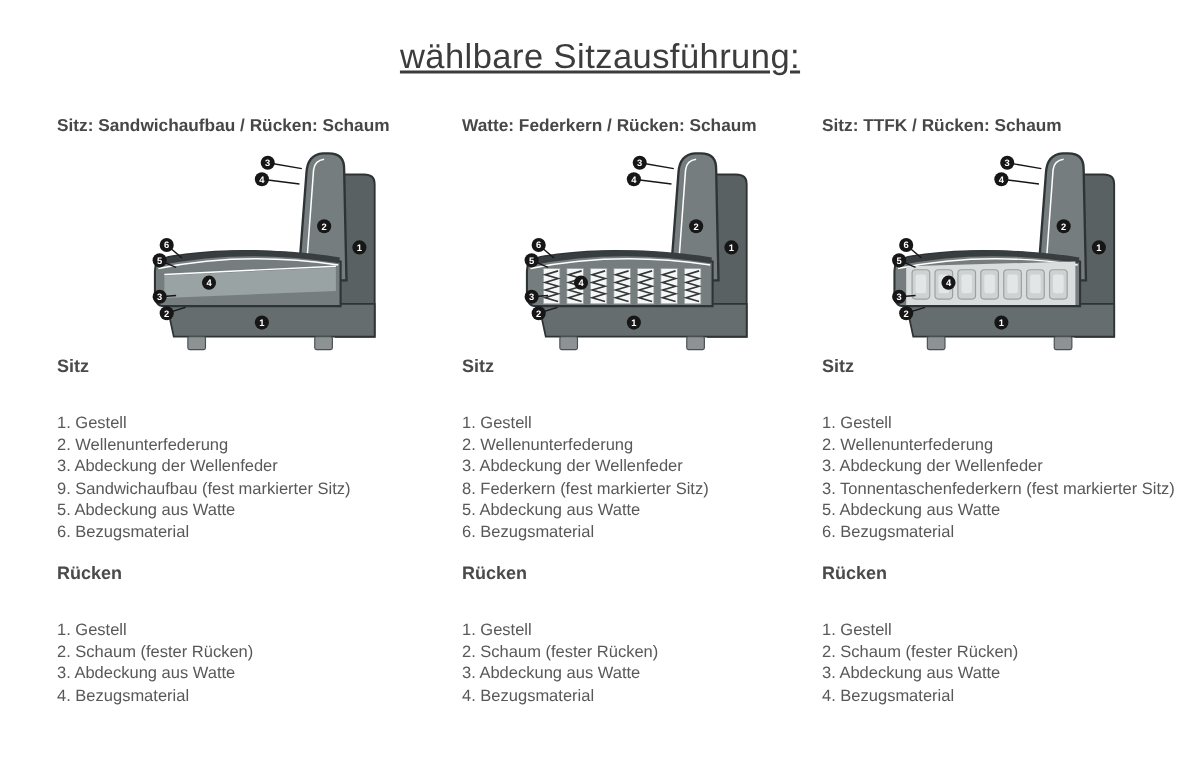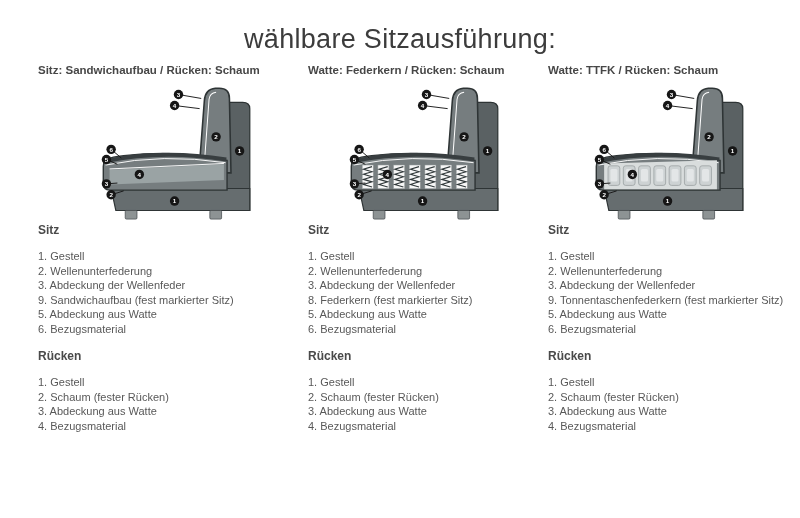--- a/index.html
+++ b/index.html
@@ -6,42 +6,43 @@
   body {
     width:800px; height:518px;
     background:#ffffff;
     font-family:"Liberation Sans", sans-serif;
     position:relative;
     overflow:hidden;
   }
   .title {
     position:absolute; top:24px; left:0; width:100%;
     text-align:center;
-    font-size:27px; font-weight:300; color:#3c3c3c;
+    font-size:23px; font-weight:300; color:#3c3c3c;
     letter-spacing:0.3px;
-  }
-  .col { position:absolute; top:64px; }
+    text-decoration:underline;
+  }
+  .col { position:absolute; top:78px; }
   .col.c1 { left:38px;  width:262px; }
   .col.c2 { left:308px; width:238px; }
   .col.c3 { left:548px; width:250px; }
   .col-header {
     font-weight:bold; font-size:11.5px; color:#474747;
     white-space:nowrap; height:14px;
   }
   .diagram { margin-top:4px; height:141px; }
   .c1 .diagram { padding-left:62px; }
   .c2 .diagram { padding-left:40px; }
   .c3 .diagram { padding-left:45px; }
   .section-heading {
     font-weight:bold; font-size:12px; color:#4a4a4a;
     margin:0 0 0 0; height:14px;
   }
   .sh-sitz { margin-top:0px; }
   .sh-ruecken { margin-top:13px; }
-  .item-list { margin-top:12px; }
+  .item-list { margin-top:24px; }
   .li {
     font-size:11px; color:#585858; line-height:14.5px;
     white-space:nowrap;
   }
 </style>
 </head>
 <body>
 
 <div class="title">wählbare Sitzausführung:</div>
 
@@ -172,21 +173,21 @@
       </div>
     <div class="section-heading sh-ruecken">Rücken</div>
     <div class="item-list">
         <div class="li">1. Gestell</div>
         <div class="li">2. Schaum (fester Rücken)</div>
         <div class="li">3. Abdeckung aus Watte</div>
         <div class="li">4. Bezugsmaterial</div>
       </div>
   </div>
     <div class="col c3">
-    <div class="col-header">Watte: TTFK / Rücken: Schaum</div>
+    <div class="col-header">Sitz: TTFK / Rücken: Schaum</div>
     <div class="diagram">
       <svg width="157" height="141" viewBox="0 0 200 180" xmlns="http://www.w3.org/2000/svg">
           <path d="M158,26 L182,26 Q191,26 191,34 L191,164 L158,164 Z" fill="#5a6163" stroke="#2e3435" stroke-width="1.6"></path>
           <path d="M126,116 L133,24 Q134,9 147,8 L152,8 Q165,8 165,21 L167,116 Z" fill="#767d7f" stroke="#2e3435" stroke-width="2"></path>
           <path d="M133,104 L139,22 Q140,14 148,13" fill="none" stroke="#ffffff" stroke-width="1.3"></path>
           <path d="M14,136 L191,136 L191,164 L20,164 Z" fill="#666d6f" stroke="#2e3435" stroke-width="1.5"></path>
           <rect x="32" y="164" width="15" height="11" rx="1.5" fill="#8d9394" stroke="#4a5052" stroke-width="1"></rect>
           <rect x="140" y="164" width="15" height="11" rx="1.5" fill="#8d9394" stroke="#4a5052" stroke-width="1"></rect>
           <path d="M10,98 Q4,100 4,108 L4,128 Q4,138 12,138 L162,138 L162,100 Q100,86 30,94 Q14,96 10,98 Z" fill="#767d7f" stroke="#2e3435" stroke-width="1.8"></path>
           <path d="M7,101 Q80,86 161,99" fill="none" stroke="#383e40" stroke-width="5"></path>
@@ -232,21 +233,21 @@
           <text x="14" y="146.9" text-anchor="middle" font-size="8" font-weight="bold" fill="#ffffff" font-family="&quot;Liberation Sans&quot;, sans-serif">2</text>
           <circle cx="95" cy="152" r="6" fill="#161616"></circle>
           <text x="95" y="154.9" text-anchor="middle" font-size="8" font-weight="bold" fill="#ffffff" font-family="&quot;Liberation Sans&quot;, sans-serif">1</text>
         </svg>
     </div>
     <div class="section-heading sh-sitz">Sitz</div>
     <div class="item-list">
         <div class="li">1. Gestell</div>
         <div class="li">2. Wellenunterfederung</div>
         <div class="li">3. Abdeckung der Wellenfeder</div>
-        <div class="li">9. Tonnentaschenfederkern (fest markierter Sitz)</div>
+        <div class="li">3. Tonnentaschenfederkern (fest markierter Sitz)</div>
         <div class="li">5. Abdeckung aus Watte</div>
         <div class="li">6. Bezugsmaterial</div>
       </div>
     <div class="section-heading sh-ruecken">Rücken</div>
     <div class="item-list">
         <div class="li">1. Gestell</div>
         <div class="li">2. Schaum (fester Rücken)</div>
         <div class="li">3. Abdeckung aus Watte</div>
         <div class="li">4. Bezugsmaterial</div>
       </div>

